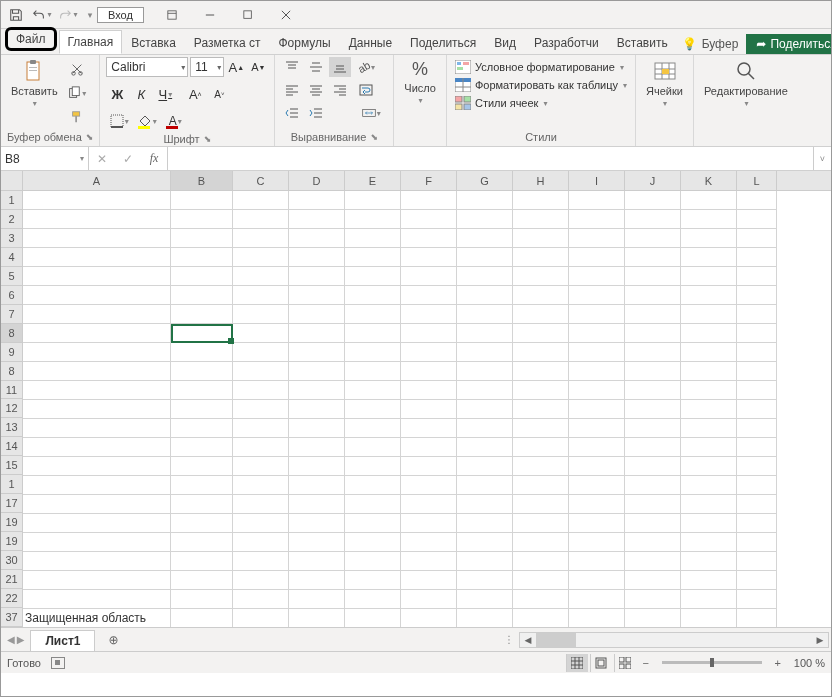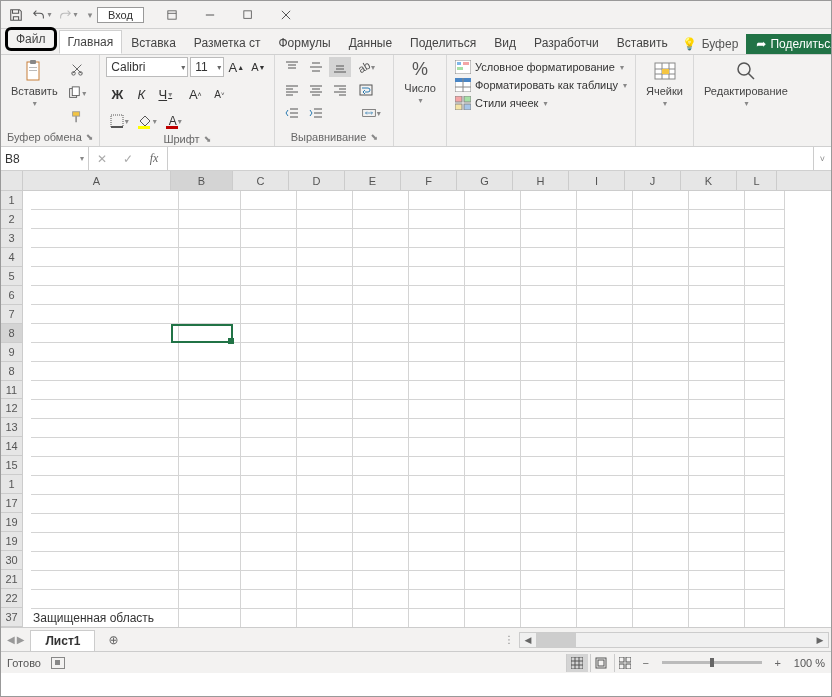--- a/index.html
+++ b/index.html
@@ -77,21 +77,21 @@
 .grid-wrap { position: relative; height: 456px; display: flex; flex-direction: column; }
 .col-headers { height: 20px; display: flex; background: #e6e6e6; border-bottom: 1px solid #ccc; }
 .corner { width: 22px; border-right: 1px solid #ccc; background: #e6e6e6; }
 .ch { border-right: 1px solid #ccc; display: flex; align-items: center; justify-content: center; font-size: 11px; color: #555; background: #e6e6e6; }
 .ch.sel { background: #d4d4d4; }
 .grid-body { flex: 1; display: flex; overflow: hidden; }
 .row-headers { width: 22px; display: flex; flex-direction: column; }
 .rh { height: 19px; border-bottom: 1px solid #ccc; border-right: 1px solid #ccc; display: flex; align-items: center; justify-content: center; font-size: 11px; color: #555; background: #e6e6e6; }
 .rh.sel { background: #d4d4d4; }
 .cells { flex: 1; position: relative; }
-.cell-row { height: 19px; display: flex; margin-left: 8px; }
+.cell-row { height: 19px; display: flex; }
 .cell { border-right: 1px solid #d4d4d4; border-bottom: 1px solid #d4d4d4; padding: 0 2px; font-size: 12px; display: flex; align-items: center; overflow: visible; white-space: nowrap; }
 .active-cell { position: absolute; border: 2px solid #217346; pointer-events: none; }
 .active-handle { position: absolute; right: -3px; bottom: -3px; width: 6px; height: 6px; background: #217346; }
 
 
 .sheet-bar { height: 24px; display: flex; align-items: center; border-top: 1px solid #ccc; background: #f3f2f1; }
 .sheet-nav { display: flex; gap: 2px; padding: 0 6px; color: #999; }
 .sheet-nav span { font-size: 10px; }
 .sheet-tab { padding: 3px 14px; background: #fff; border: 1px solid #ccc; border-bottom: none; font-size: 12px; font-weight: bold; margin-top: 2px; }
 .sheet-add { width: 24px; height: 20px; display: flex; align-items: center; justify-content: center; color: #666; margin-left: 6px; border: 1px solid transparent; }
@@ -433,20 +433,23 @@
                 <rect x="9" y="0" width="7" height="6" fill="#a6e0a6" stroke="#888"></rect>
                 <rect x="0" y="8" width="7" height="6" fill="#f4e3a6" stroke="#888"></rect>
                 <rect x="9" y="8" width="7" height="6" fill="#a6c5e8" stroke="#888"></rect>
               </svg>
             </span>
           <span>Стили ячеек</span>
             <span class="chev">▾</span>
         </div>
       </div>
     </div>
+    <div class="group-label">
+        <span>Стили</span>
+      </div>
   </div>
 
   <div class="group">
     <div class="group-content">
       <div class="big-btn">
         <svg class="ico" viewBox="0 0 24 24">
             <rect x="2" y="4" width="20" height="16" fill="#fff" stroke="#888"></rect>
             <line x1="2" y1="10" x2="22" y2="10" stroke="#888"></line>
             <line x1="2" y1="15" x2="22" y2="15" stroke="#888"></line>
             <line x1="9" y1="4" x2="9" y2="20" stroke="#888"></line>

